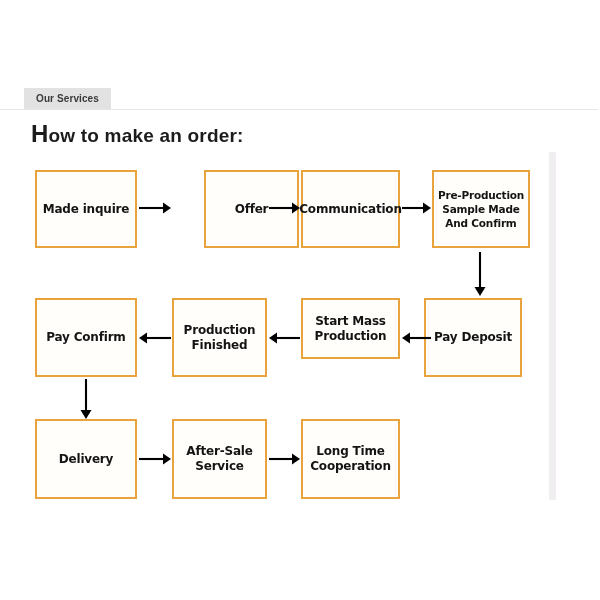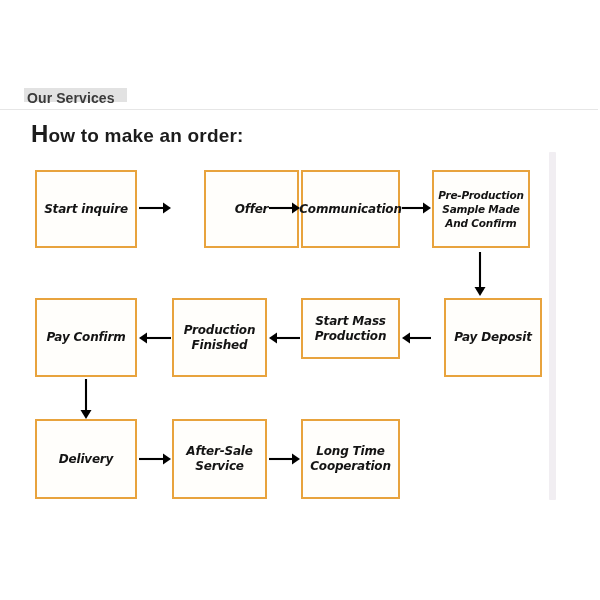--- a/index.html
+++ b/index.html
@@ -21,25 +21,25 @@
     position: absolute;
     left: 0;
     top: 88px;
     width: 600px;
     height: 22px;
   }
   #tab-our-services {
     position: absolute;
     left: 24px;
     top: 0;
-    height: 14px;
-    padding: 0 12px 0 3px;
+    height: 21px;
+    padding: 0 12px 0 12px;
     background: #e2e2e2;
     color: #3a3a3a;
-    font-size: 14px;
+    font-size: 10px;
     font-weight: bold;
     line-height: 21px;
     letter-spacing: 0.1px;
     white-space: nowrap;
   }
   #tab-divider {
     position: absolute;
     left: 0;
     top: 109px;
     width: 598px;
@@ -84,21 +84,20 @@
   }
   .node-label {
     font-family: "DejaVu Sans", sans-serif;
     font-size: 12px;
     font-weight: 600;
     color: #141414;
     line-height: 15px;
     letter-spacing: -0.2px;
     white-space: pre-line;
     padding: 0 1px;
-    font-style: italic;
   }
   .node-label.small {
     font-size: 10.5px;
     line-height: 14px;
   }
 
   
   .arrow {
     position: absolute;
   }
@@ -121,21 +120,21 @@
 <div id="tabbar">
   <div id="tab-our-services">Our Services</div>
 </div>
 <div id="tab-divider"></div>
 
 <div id="page-title"><span class="cap">H</span><span>ow to make an order:</span></div>
 
 <div id="flowchart">
 
   <div class="node" style="left:35px;  top:170px; width:102px; height:78px;">
-    <span class="node-label">Start inquire</span>
+    <span class="node-label">Made inquire</span>
   </div>
 
   <div class="node" style="left:172px; top:170px; width:95px;  height:78px;margin-left:32px;">
     <span class="node-label">Offer</span>
   </div>
 
   <div class="node" style="left:301px; top:170px; width:99px;  height:78px;">
     <span class="node-label">Communication</span>
   </div>
 
@@ -178,21 +177,21 @@
   <div class="node" style="left:172px; top:298px; width:95px;  height:79px;">
     <span class="node-label">Production
 Finished</span>
   </div>
 
   <div class="node" style="left:301px; top:298px; width:99px;  height:61px;">
     <span class="node-label">Start Mass
 Production</span>
   </div>
 
-  <div class="node" style="left:444px; top:298px; width:98px;  height:79px;">
+  <div class="node" style="left:424px; top:298px; width:98px;  height:79px;">
     <span class="node-label">Pay Deposit</span>
   </div>
 
   <div class="arrow" style="left:402px; top:331px;">
     <svg width="29" height="14" viewBox="0 0 29 14">
       <line x1="29" y1="7" x2="8" y2="7" stroke="#000" stroke-width="2.1"></line>
       <polygon points="8,1.5 0,7 8,12.5" fill="#000"></polygon>
     </svg>
   </div>
   <div class="arrow" style="left:269px; top:331px;">

